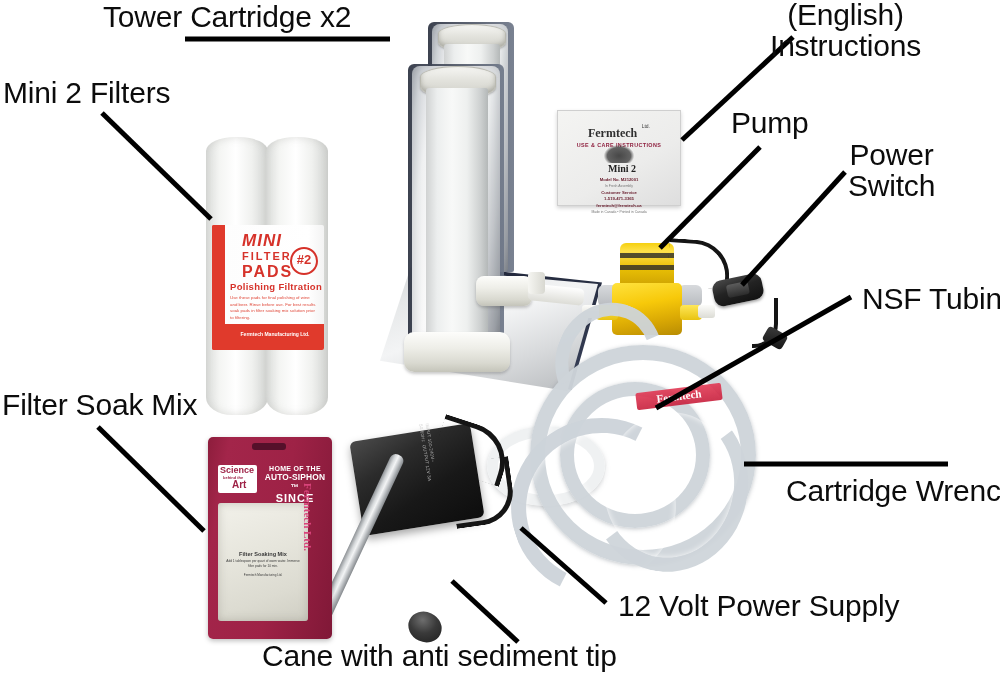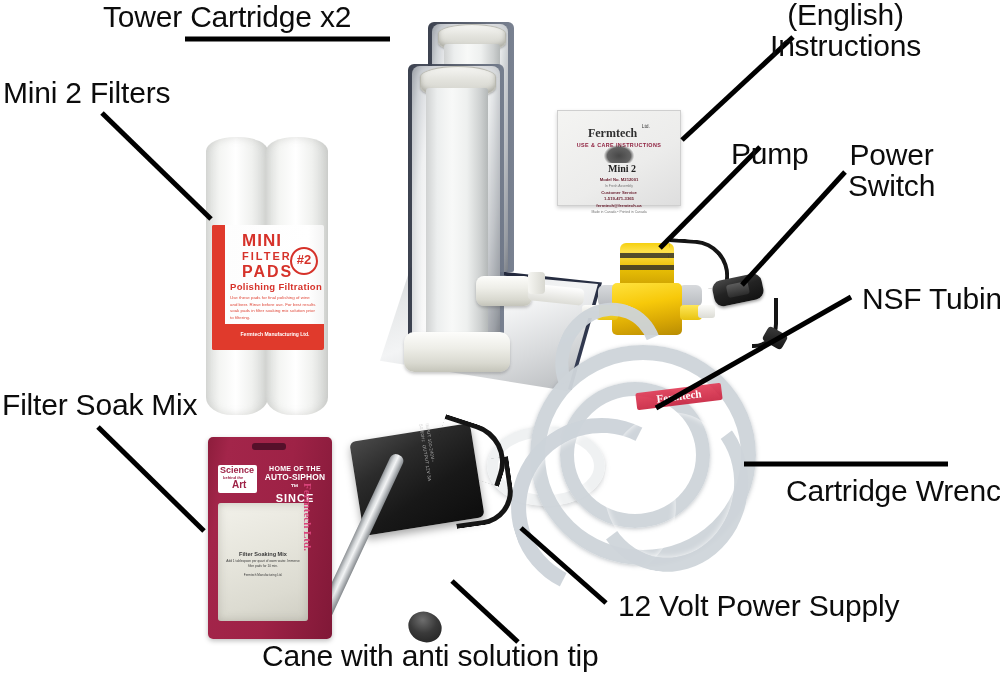--- a/index.html
+++ b/index.html
@@ -103,21 +103,21 @@
     position: absolute;
     left: 6px; top: 88px;
     width: 112px; height: 125px;
     background: linear-gradient(90deg,#e23b2e 0%, #e8402f 9%, #fdfdfd 11%, #ffffff 86%, #f3f3f3 100%);
     border-radius: 2px;
     overflow: hidden;
   }
   .mf-label .redbar-l { position:absolute; left:0; top:0; width:13px; height:100%; background:#e03a2c; }
   .mf-label .redbar-b { position:absolute; left:13px; bottom:0; width:99px; height:26px; background:#e03a2c; }
   .mf-txt { position: absolute; color:#d6322a; font-family:"Liberation Sans", sans-serif; font-weight:700; }
-  .mf-mini  { left:30px; top:6px;  font-size:17px; letter-spacing:1px; }
+  .mf-mini  { left:30px; top:6px;  font-size:17px; letter-spacing:1px;font-style:italic; }
   .mf-filter{ left:30px; top:25px; font-size:11px; letter-spacing:2px; }
   .mf-pads  { left:30px; top:38px; font-size:16px; letter-spacing:2px; }
   .mf-hash  { right:6px; top:22px; font-size:13px; border:2px solid #d6322a; border-radius:50%;
               width:24px; height:24px; line-height:22px; text-align:center; }
   .mf-pol   { left:18px; top:56px; font-size:9.5px; letter-spacing:.3px; }
   .mf-fine  { left:18px; top:70px; font-size:4.4px; width:88px; line-height:1.5; white-space:normal;
               font-weight:400; color:#e0493a; }
   .mf-maker { left:18px; bottom:13px; font-size:5px; color:#fff; width:90px; text-align:center; font-weight:700; }
   .mf-side  { left:-27px; top:52px; font-size:7.5px; color:#fff; transform:rotate(-90deg); white-space:nowrap; }
 
@@ -454,34 +454,34 @@
       <div class="label" style="left: 3px; top: 78px;">
         <div>Mini 2 Filters</div>
       </div>
       <div class="label" style="left: 2px; top: 390px;">
         <div>Filter Soak Mix</div>
       </div>
       <div class="label two-line" style="left: 770px; top: 0px; text-align: center;">
         <div>(English)</div>
         <div>Instructions</div>
       </div>
-      <div class="label" style="left: 731px; top: 108px; margin-top: 31px;">
+      <div class="label" style="left: 731px; top: 108px;">
         <div>Pump</div>
       </div>
       <div class="label two-line" style="left: 848px; top: 140px; text-align: center;">
         <div>Power</div>
         <div>Switch</div>
       </div>
       <div class="label" style="left: 862px; top: 284px;">
         <div>NSF Tubing</div>
       </div>
       <div class="label" style="left: 786px; top: 476px;">
         <div>Cartridge Wrench</div>
       </div>
       <div class="label" style="left: 618px; top: 591px;">
         <div>12 Volt Power Supply</div>
       </div>
       <div class="label" style="left: 262px; top: 641px;">
-        <div>Cane with anti solution tip</div>
+        <div>Cane with anti sediment tip</div>
       </div>
     </div>
 
 </div>
 
 </body></html>

